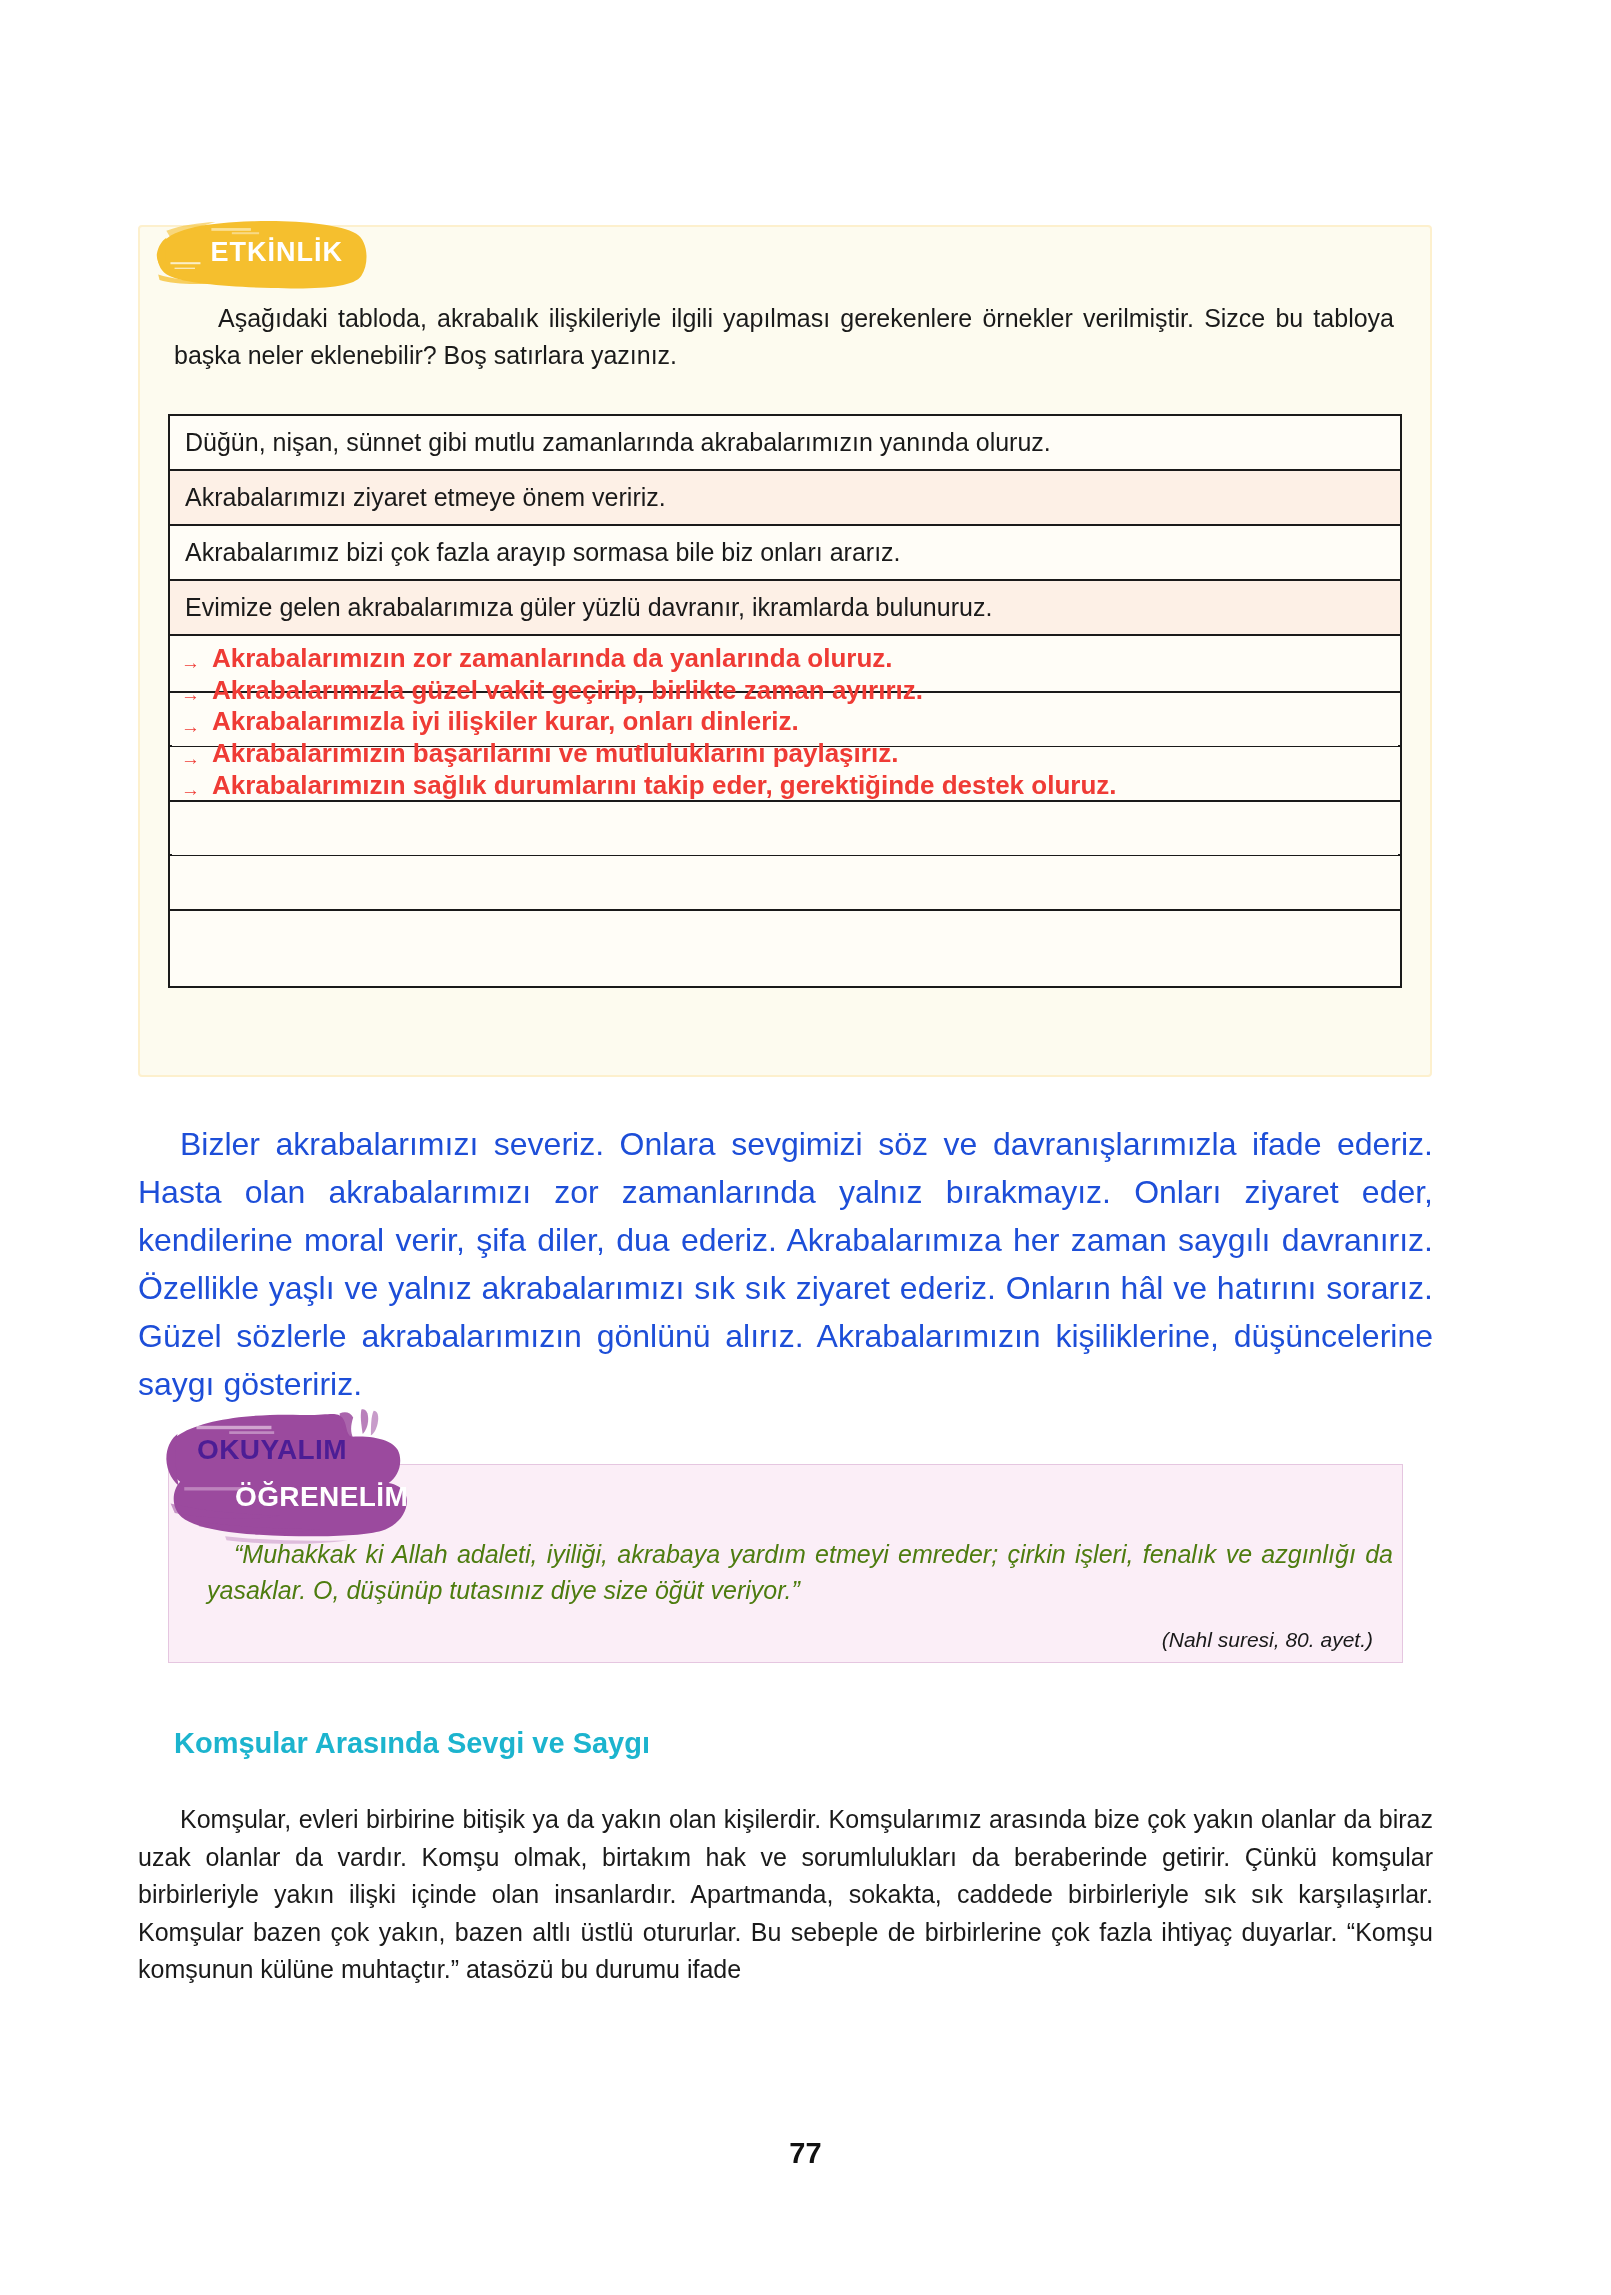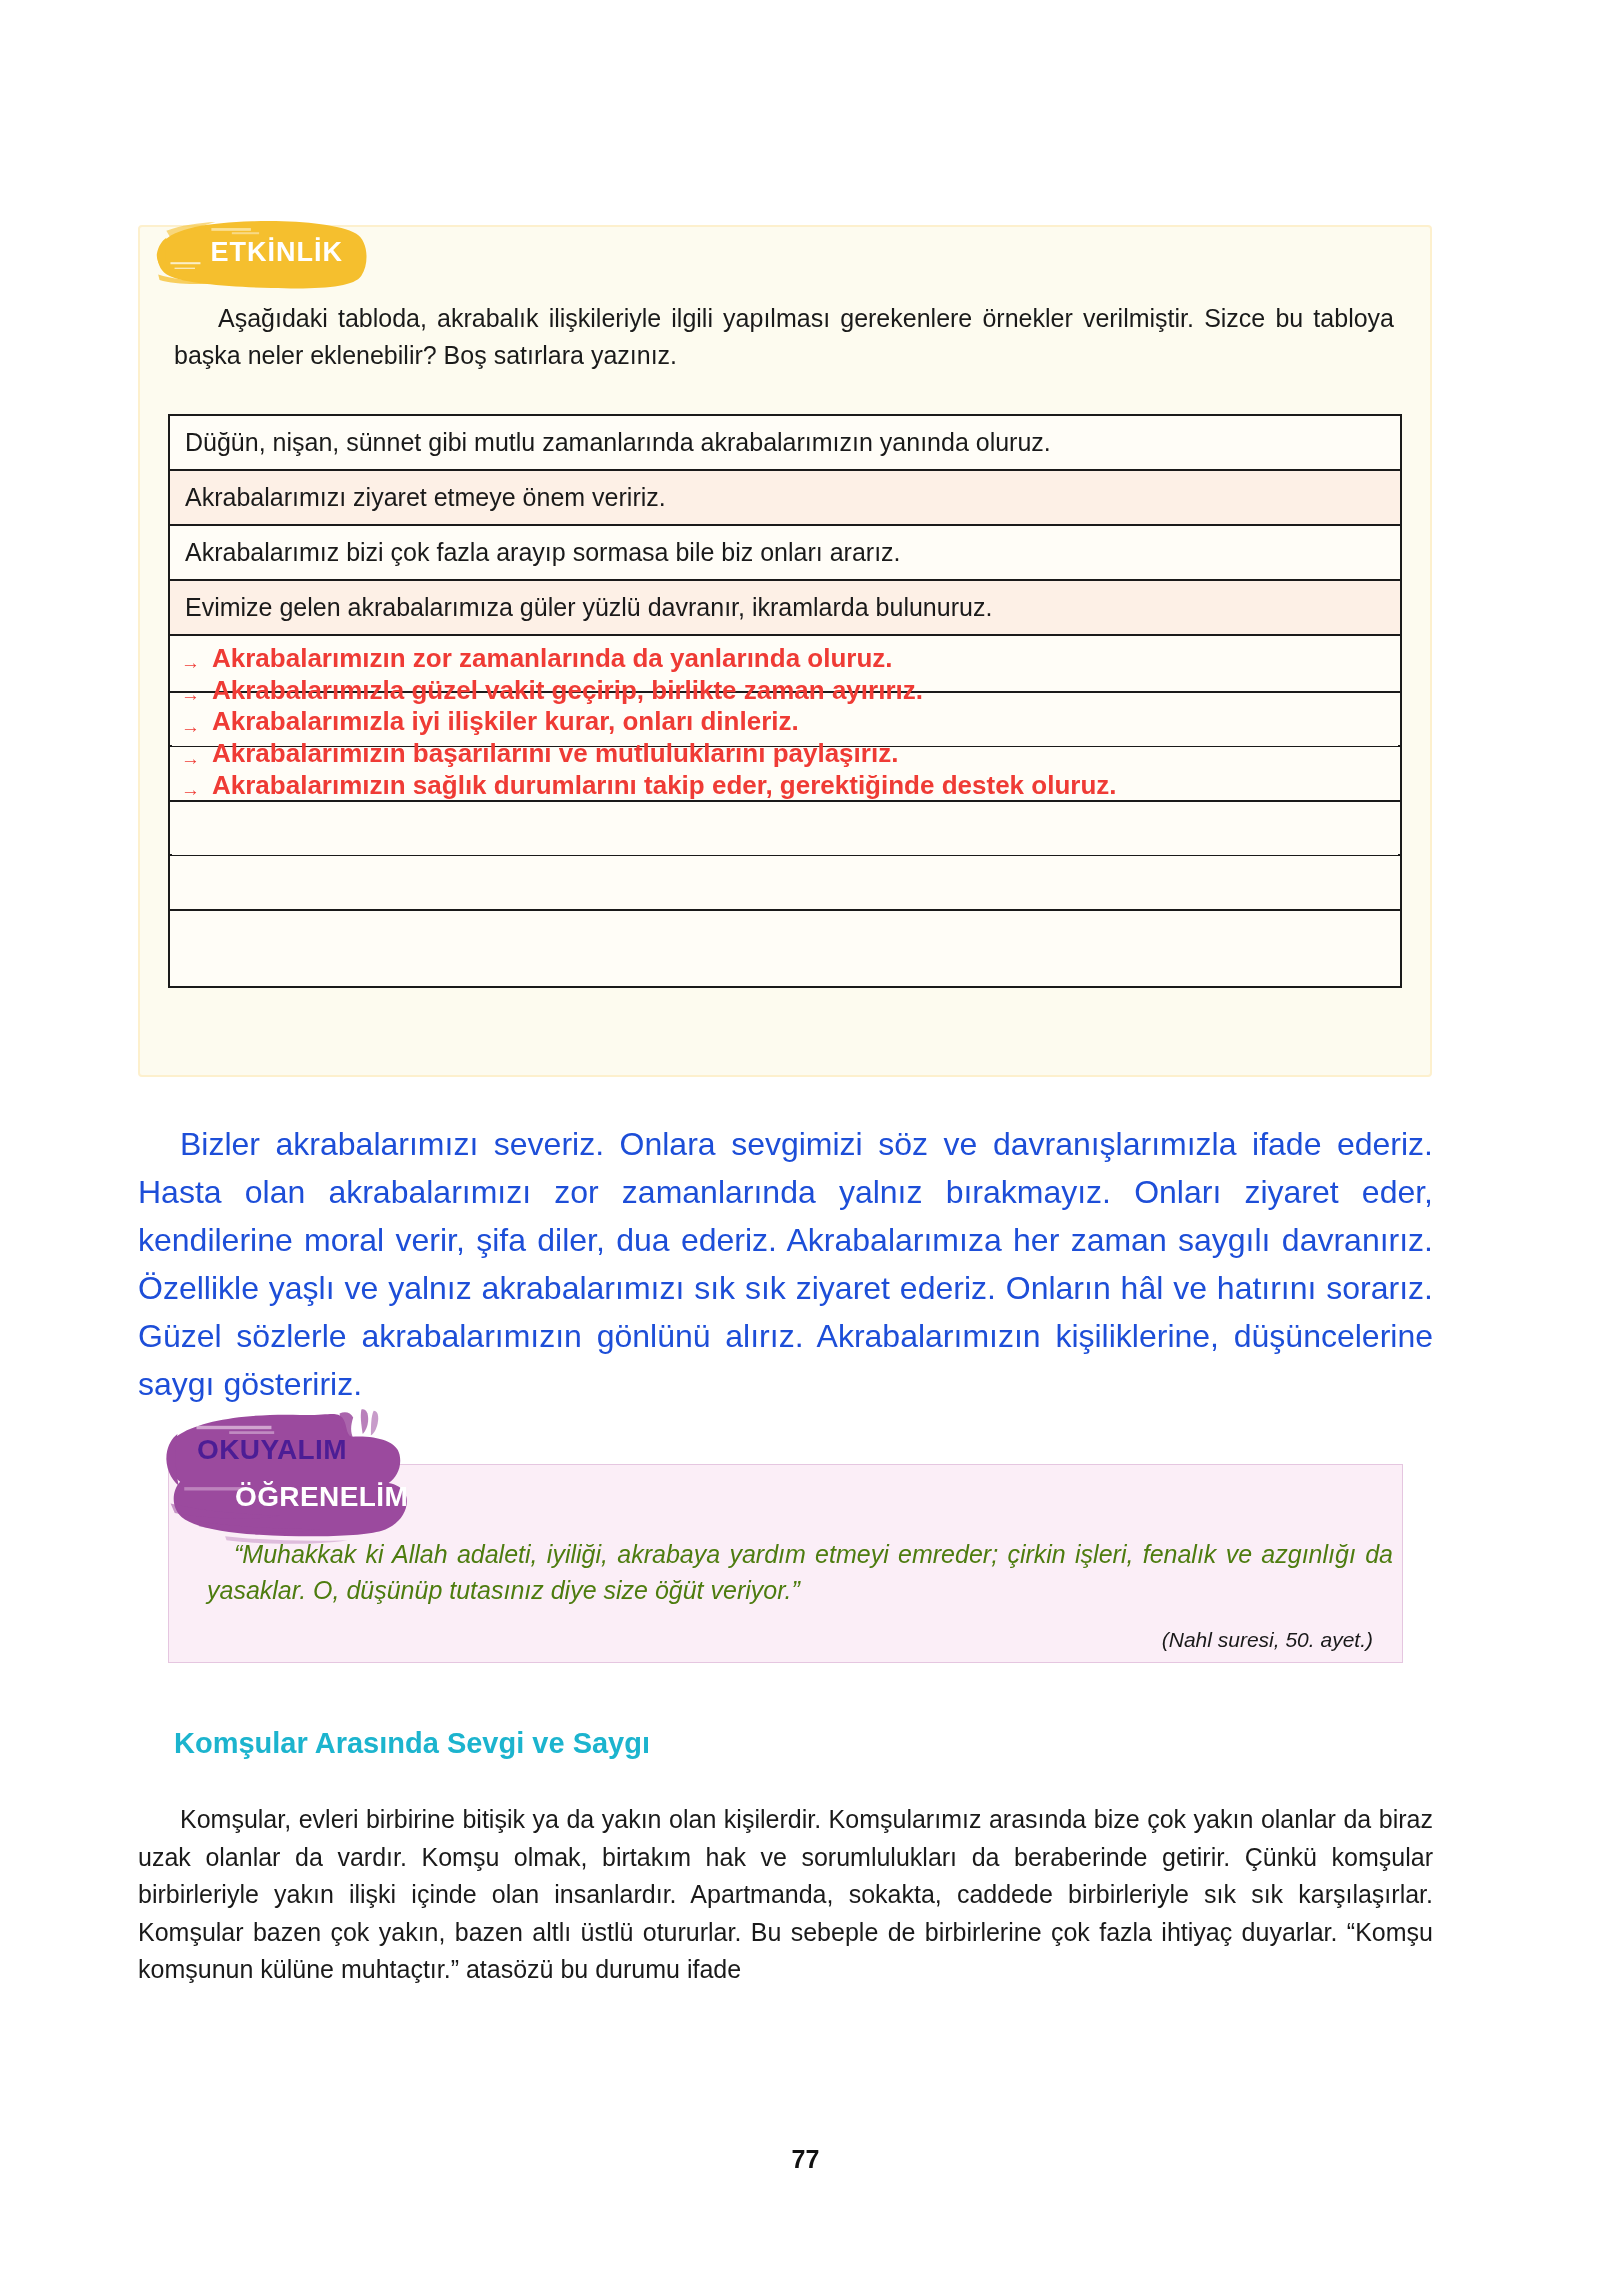--- a/index.html
+++ b/index.html
@@ -257,24 +257,23 @@
     color: #1a1a1a;
   }
 
   
   .page-number {
     position: absolute;
     left: 0;
     top: 2137px;
     width: 1611px;
     text-align: center;
-    font-size: 25px;
+    font-size: 29px;
     font-weight: bold;
     color: #111111;
-    margin-top: 8px;
   }
 </style>
 </head>
 <body>
 
 <div class="page">
 
   <div class="activity-box"></div>
 
   <div class="badge-etkinlik">
@@ -376,21 +375,21 @@
       <path d="M100 198 C150 204, 220 206, 280 204 C226 212, 148 210, 102 204 Z" fill="#9b4a9e" opacity="0.3"></path>
       <rect x="58" y="36" width="110" height="5" fill="#fbeef7" opacity="0.55"></rect>
       <rect x="106" y="44" width="66" height="4" fill="#fbeef7" opacity="0.4"></rect>
       <rect x="40" y="126" width="90" height="5" fill="#fbeef7" opacity="0.35"></rect>
     </svg>
     <div class="line1">OKUYALIM</div>
     <div class="line2">ÖĞRENELİM</div>
   </div>
 
   <div class="quote-text">“Muhakkak ki Allah adaleti, iyiliği, akrabaya yardım etmeyi emreder; çirkin işleri, fenalık ve azgınlığı da yasaklar. O, düşünüp tutasınız diye size öğüt veriyor.”</div>
-  <div class="quote-source">(Nahl suresi, 50. ayet.)</div>
+  <div class="quote-source">(Nahl suresi, 80. ayet.)</div>
 
   <div class="section-heading">Komşular Arasında Sevgi ve Saygı</div>
 
   <div class="para-2">Komşular, evleri birbirine bitişik ya da yakın olan kişilerdir. Komşularımız arasında bize çok yakın olanlar da biraz uzak olanlar da vardır. Komşu olmak, birtakım hak ve sorumlulukları da beraberinde getirir. Çünkü komşular birbirleriyle yakın ilişki içinde olan insanlardır. Apartmanda, sokakta, caddede birbirleriyle sık sık karşılaşırlar. Komşular bazen çok yakın, bazen altlı üstlü otururlar. Bu sebeple de birbirlerine çok fazla ihtiyaç duyarlar. “Komşu komşunun külüne muhtaçtır.” atasözü bu durumu ifade</div>
 
   <div class="page-number">77</div>
 
 </div>
 
 

